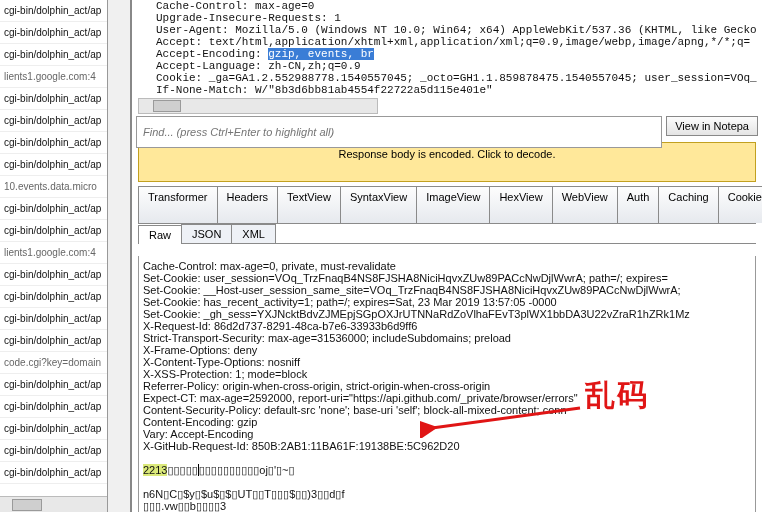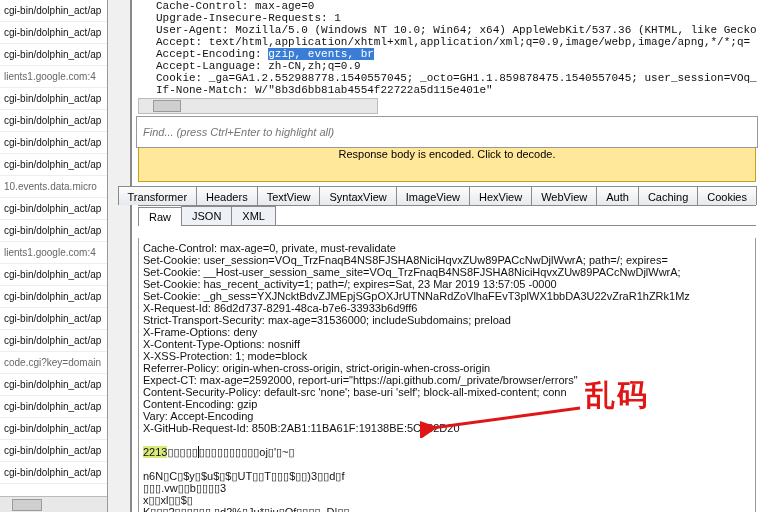--- a/index.html
+++ b/index.html
@@ -108,25 +108,24 @@
     margin: 4px 6px;
     height: 40px;
     background: #ffe89a;
     border: 1px solid #c2a020;
     text-align: center;
     line-height: 22px;
     font-size: 11px;
   }
   .tab-strip {
     display: flex;
-    height: 20px;
+    height: 38px;
     margin: 2px 6px 0 6px;
     border-bottom: 1px solid #8a8a8a;
     background: #e9edf3;
-    justify-content: flex-end;
   }
   .tab-strip .tab {
     padding: 0 9px;
     line-height: 20px;
     border: 1px solid #8a8a8a;
     border-bottom: none;
     background: linear-gradient(#fdfdfd,#e6e9ee);
     margin-right: -1px;
     font-size: 11px;
     white-space: nowrap;
@@ -230,20 +229,21 @@
 Accept-Language: zh-CN,zh;q=0.9
 Cookie: _ga=GA1.2.552988778.1540557045; _octo=GH1.1.859878475.1540557045; user_session=VOq_
 If-None-Match: W/"8b3d6bb81ab4554f22722a5d115e401e"</div>
 
   <div class="hscroll-generic">
     <div class="thumb"></div>
   </div>
 
   <div class="find-bar">
     <input type="text" placeholder="Find... (press Ctrl+Enter to highlight all)" style="">
+    <div class="btn">View in Notepa</div>
   </div>
 
   <div class="decode-bar">Response body is encoded. Click to decode.</div>
 
   <div class="tab-strip" id="tab-strip">
       <div class="tab">Transformer</div>
       <div class="tab">Headers</div>
       <div class="tab">TextView</div>
       <div class="tab">SyntaxView</div>
       <div class="tab">ImageView</div>

